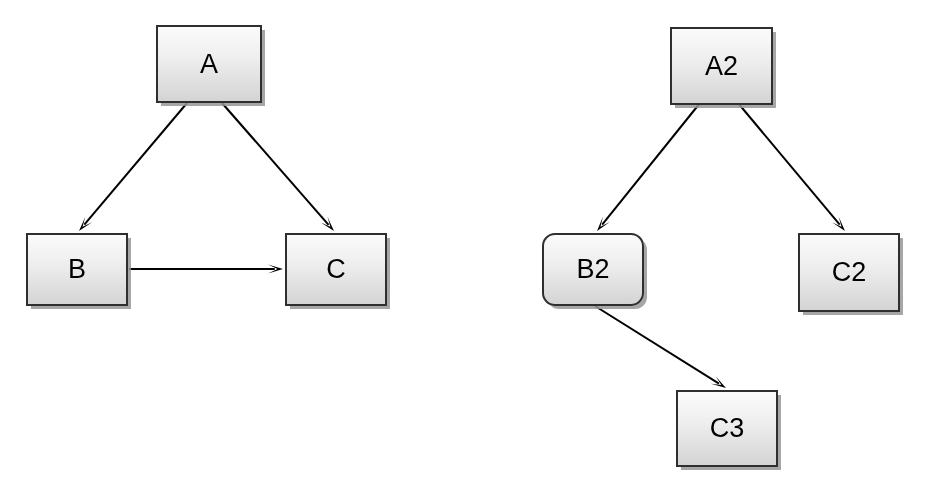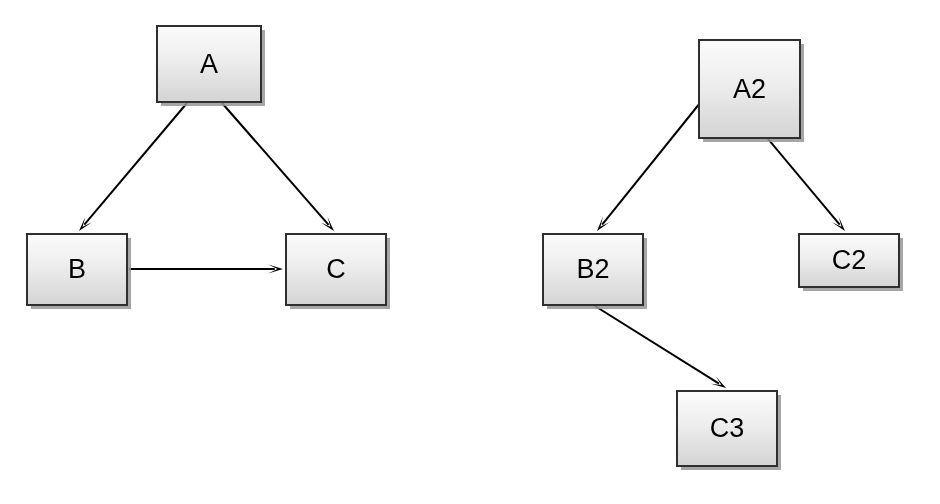--- a/index.html
+++ b/index.html
@@ -78,26 +78,26 @@
   <div id="node-layer">
       <div class="node" style="left: 156px; top: 25px; width: 106px; height: 78px;">
         <span class="node-label">A</span>
       </div>
       <div class="node" style="left: 26px; top: 233px; width: 102px; height: 73px;">
         <span class="node-label">B</span>
       </div>
       <div class="node" style="left: 285px; top: 233px; width: 102px; height: 73px;">
         <span class="node-label">C</span>
       </div>
-      <div class="node" style="left: 670px; top: 39px; width: 103px; height: 100px; margin-left: 28px;">
+      <div class="node" style="left: 670px; top: 27px; width: 103px; height: 78px;">
         <span class="node-label">A2</span>
       </div>
-      <div class="node" style="left: 542px; top: 233px; width: 102px; height: 73px;">
+      <div class="node" style="left: 542px; top: 233px; width: 102px; height: 73px; border-radius: 13px;">
         <span class="node-label">B2</span>
       </div>
-      <div class="node" style="left: 798px; top: 233px; width: 102px; height: 55px;">
+      <div class="node" style="left: 798px; top: 233px; width: 102px; height: 79px;">
         <span class="node-label">C2</span>
       </div>
       <div class="node" style="left: 676px; top: 390px; width: 102px; height: 77px; align-items: center;">
         <span class="node-label">C3</span>
       </div>
     </div>
 </div>
 
 </body></html>

